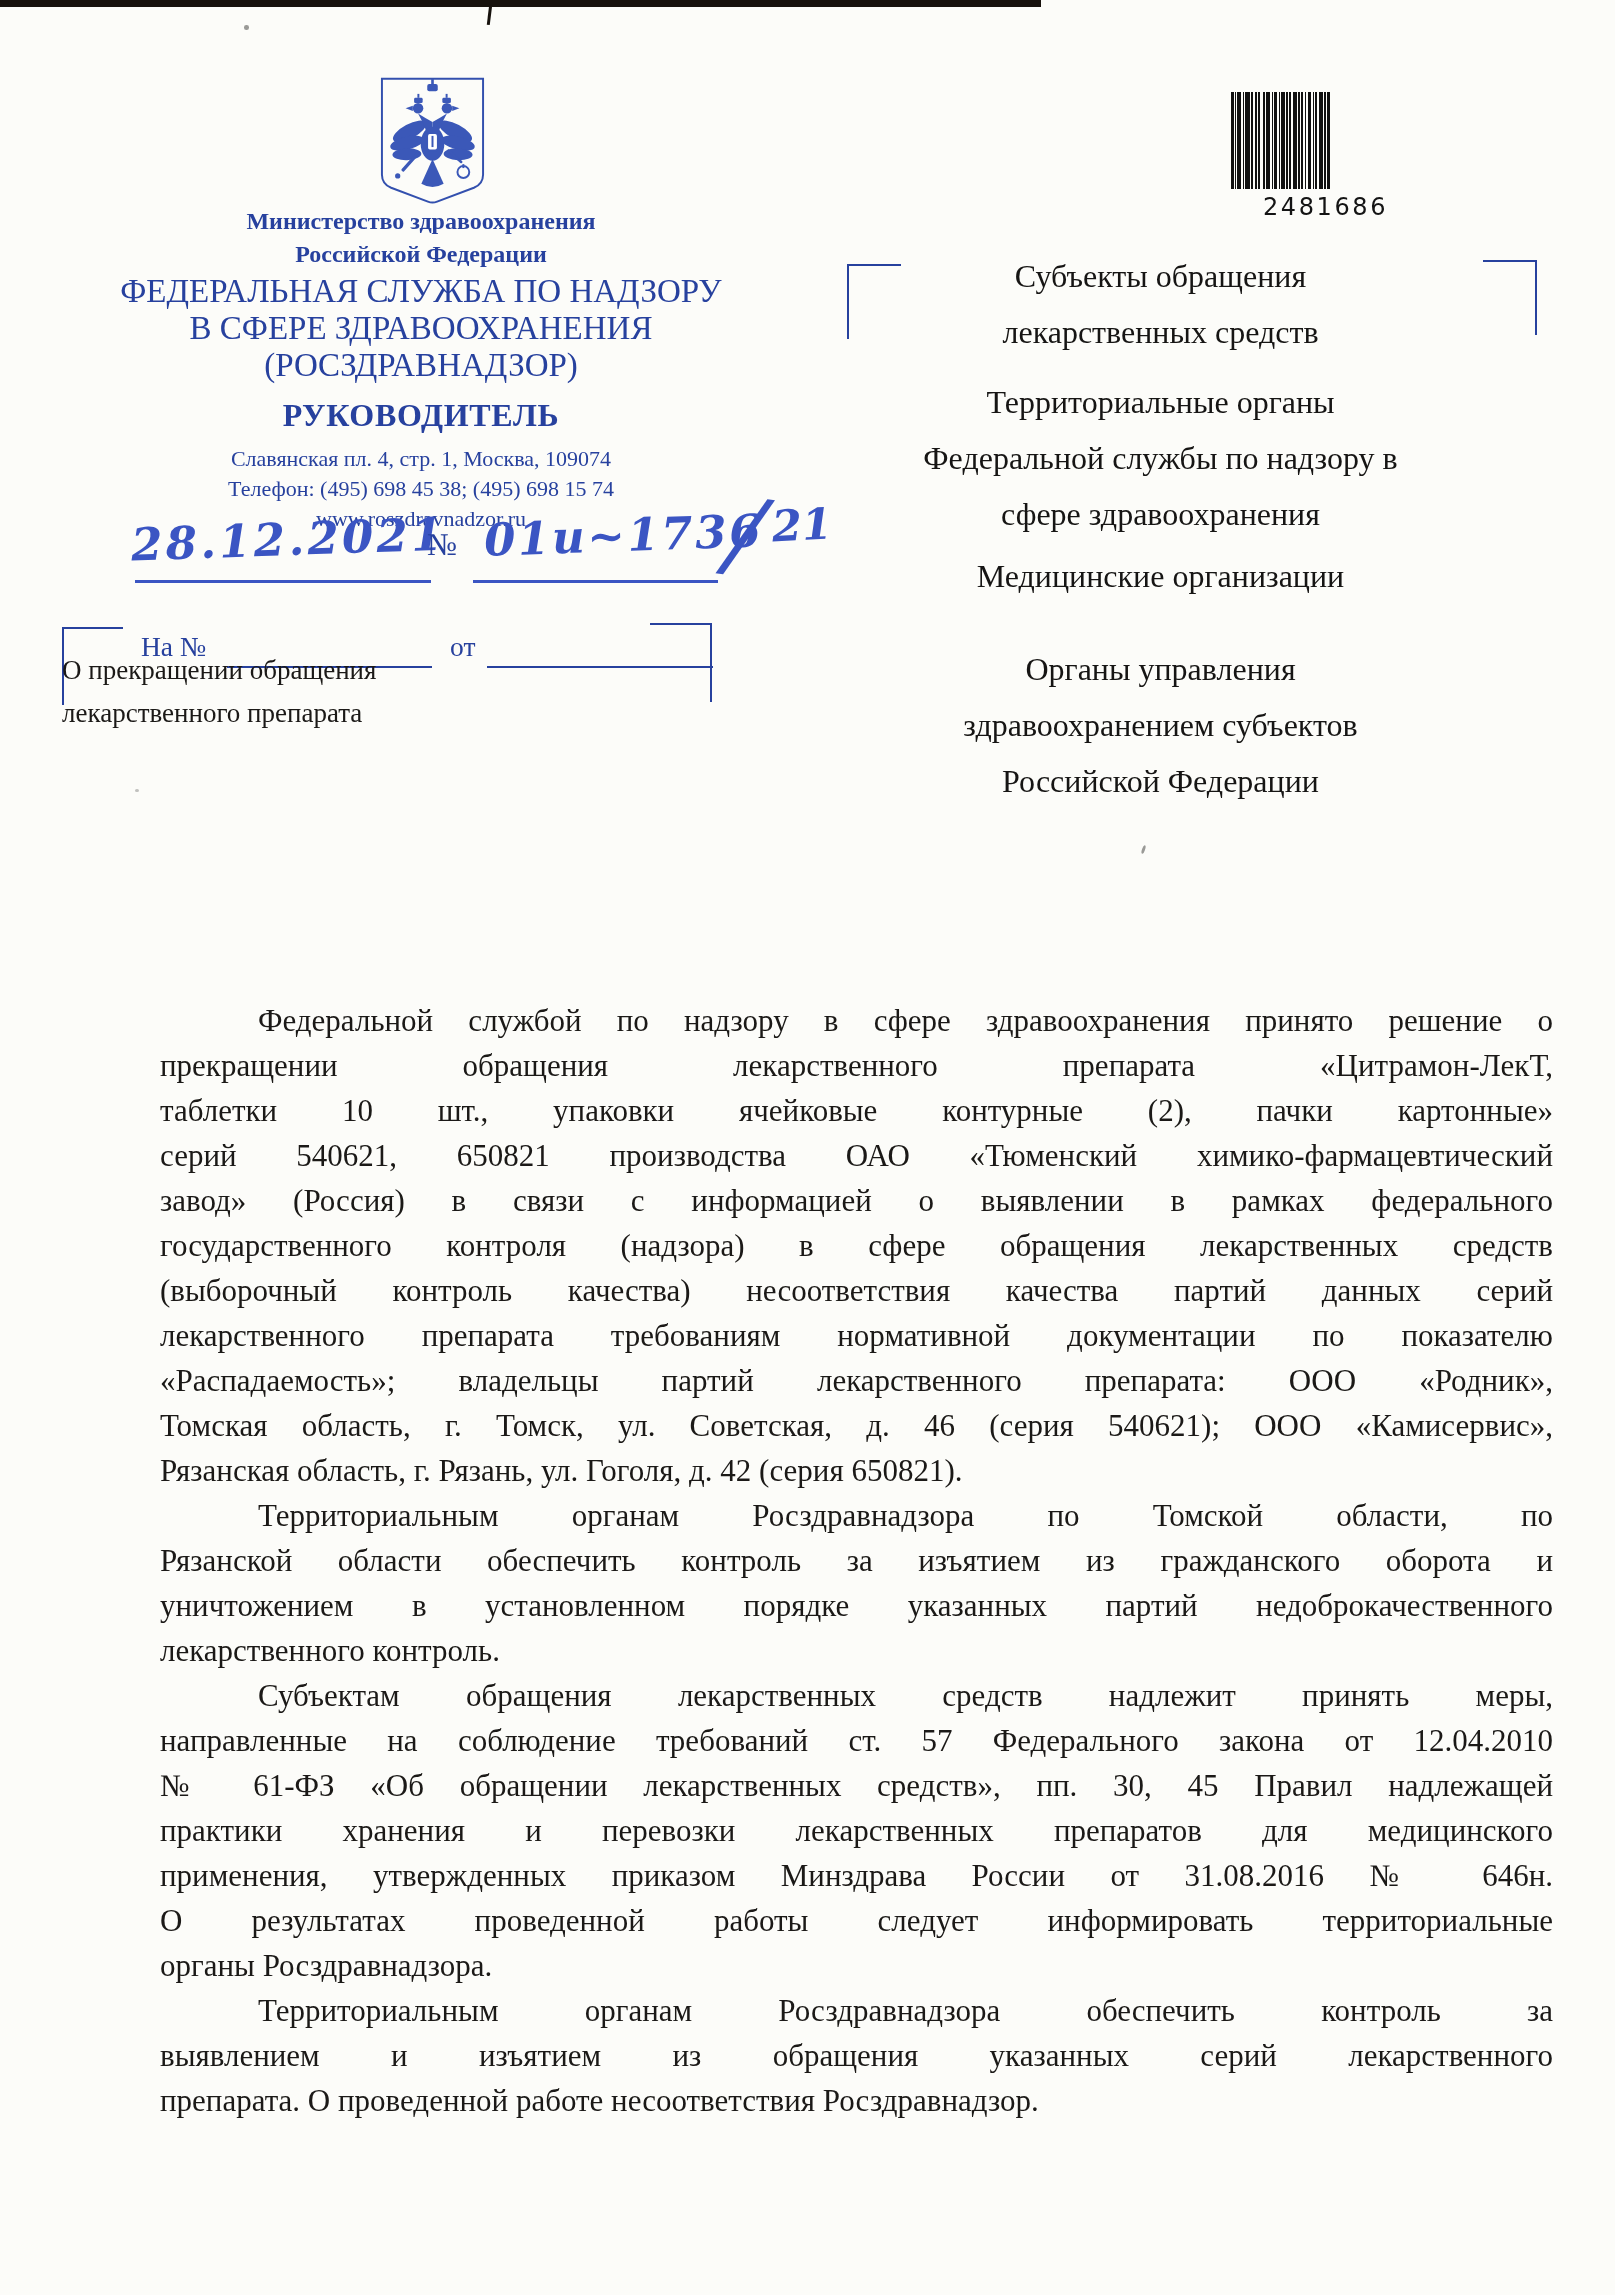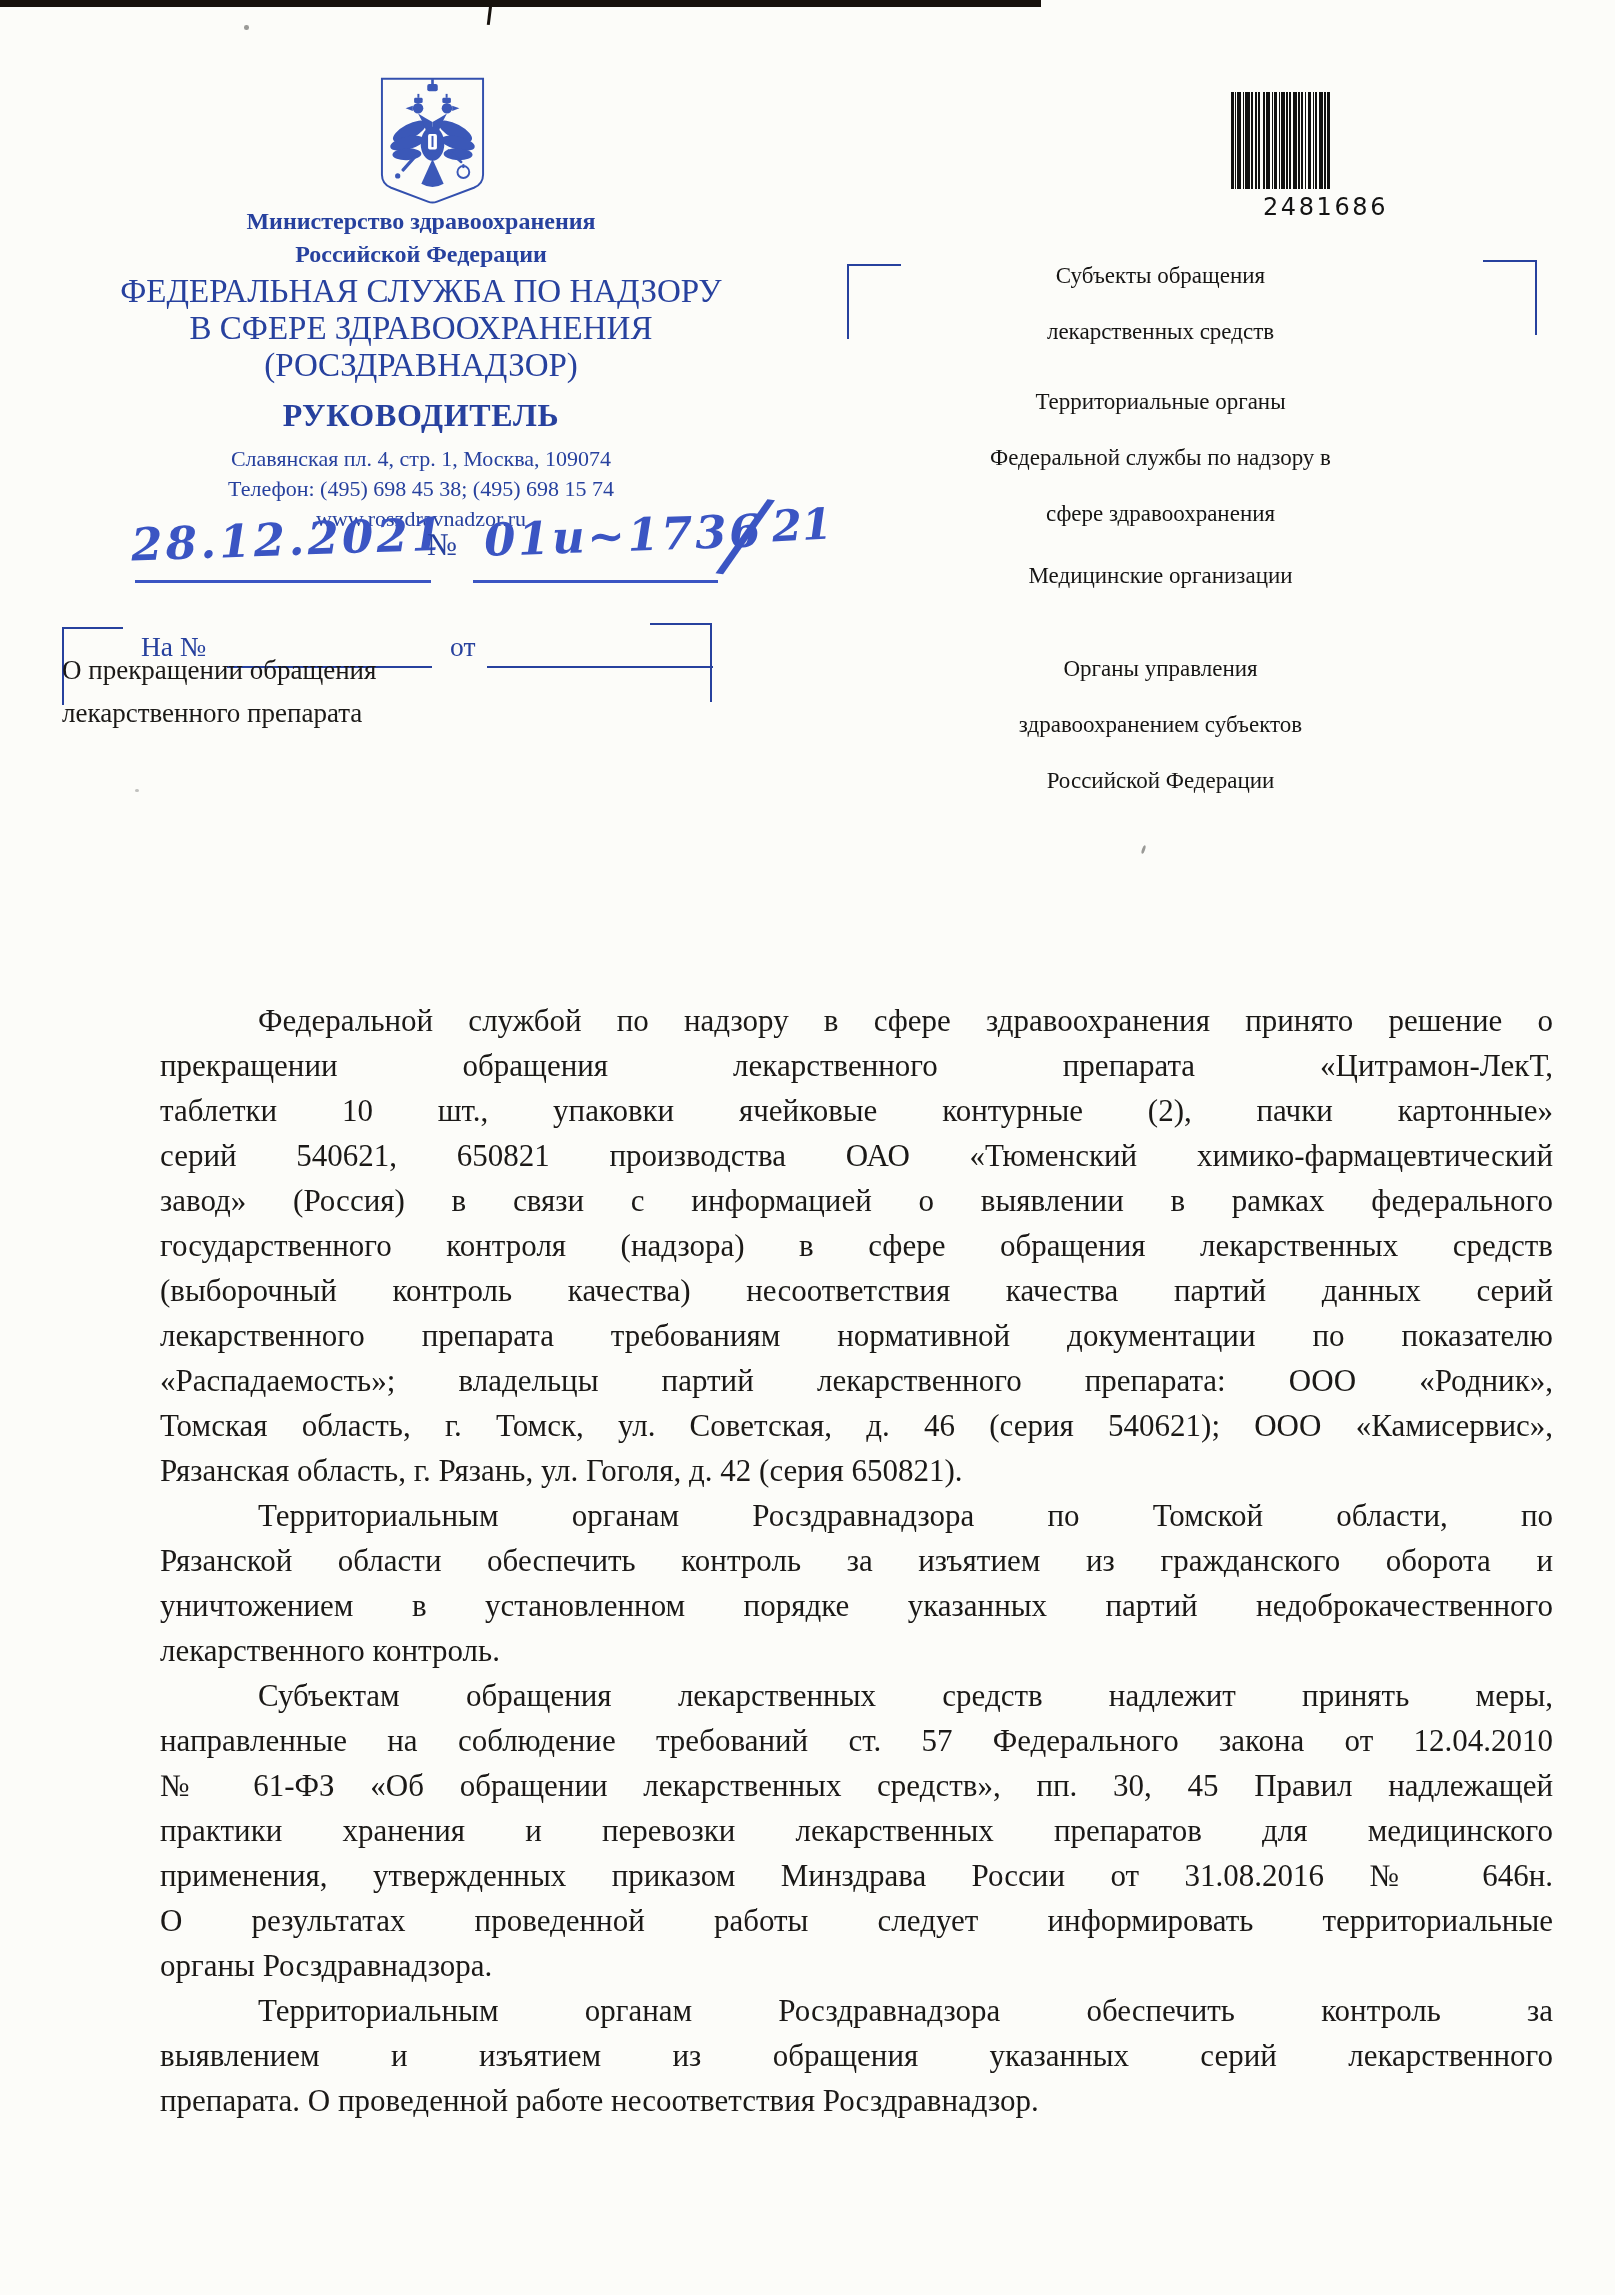--- a/index.html
+++ b/index.html
@@ -58,21 +58,21 @@
   .subject{position:absolute;left:62px;top:649px;width:498px;font-size:27px;line-height:43px;color:var(--text-black);}
 
   
   .barcode{position:absolute;left:1231px;top:92px;width:105px;height:97px;display:flex;align-items:stretch;overflow:hidden;}
   .bc-bar{flex:none;background:var(--barcode-black);}
   .bc-gap{flex:none;background:transparent;}
   .barcode-number{position:absolute;left:1223px;top:193px;width:121px;text-align:center;
     font-family:"DejaVu Sans",sans-serif;font-size:24px;letter-spacing:2.6px;color:#141414;margin-left:40px;}
 
   
-  .recipients{position:absolute;left:821px;top:248px;width:679px;text-align:center;font-size:23px;line-height:56px;color:#161514;}
+  .recipients{position:absolute;left:821px;top:248px;width:679px;text-align:center;font-size:32px;line-height:56px;color:#161514;}
   .recipient-block.rb1{margin-top:14.4px;}
   .recipient-block.rb2{margin-top:5.2px;}
   .recipient-block.rb3{margin-top:37px;}
 
   
   .body{position:absolute;left:160px;top:998px;width:1393px;font-size:31px;line-height:45px;color:var(--text-black);}
   .bodyline{text-align:justify;text-align-last:justify;white-space:normal;}
   .bodyline.first{text-indent:98px;}
   .bodyline.last{text-align-last:left;}
 </style>

